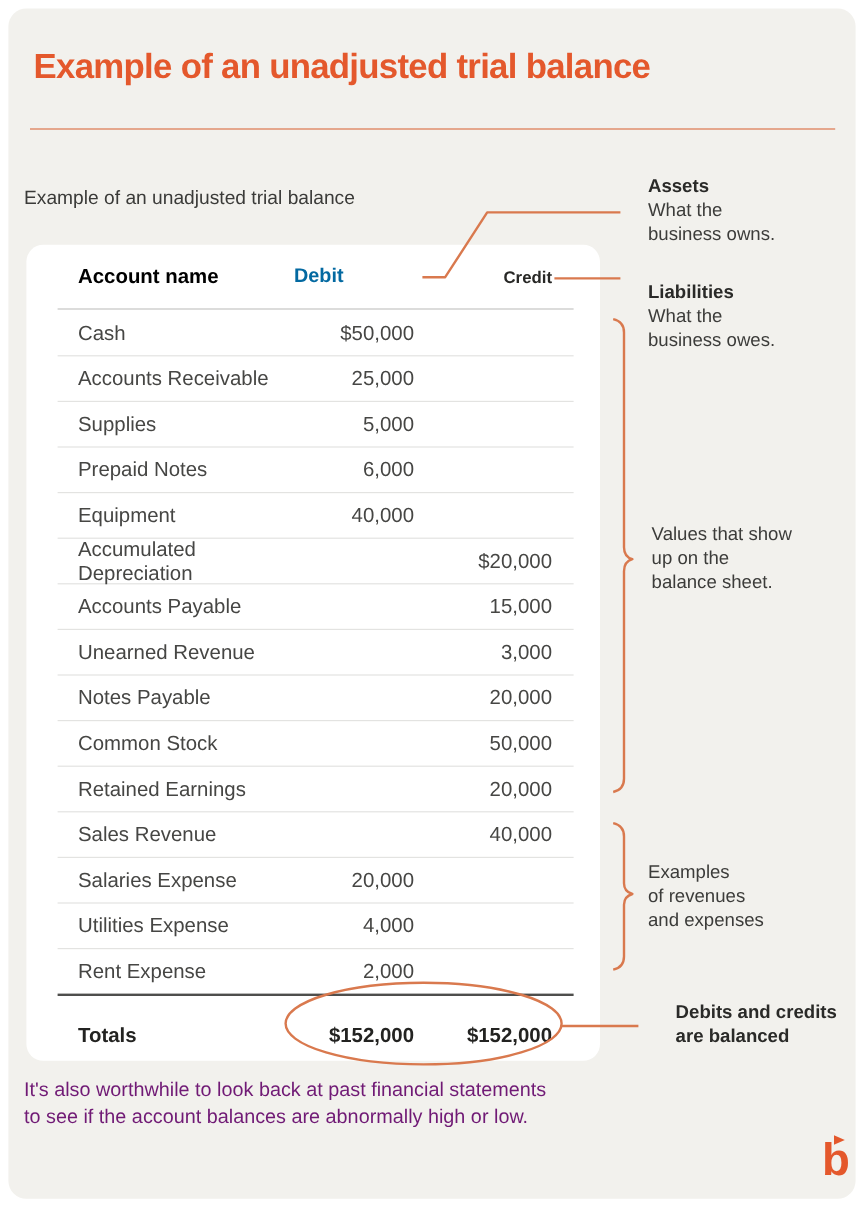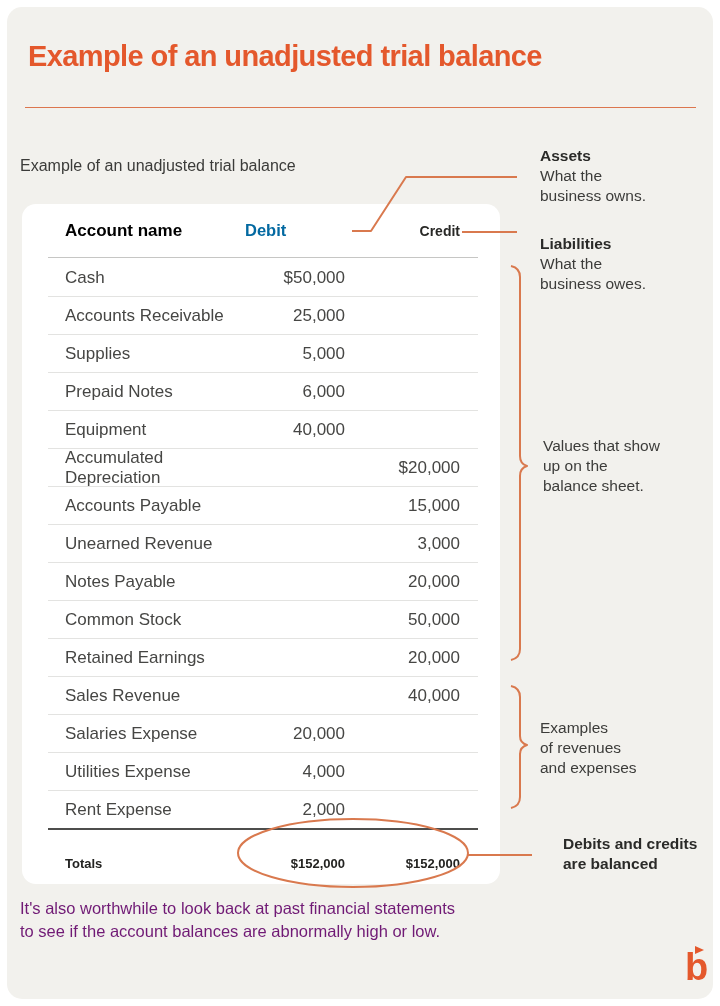--- a/index.html
+++ b/index.html
@@ -43,21 +43,21 @@
     display:flex; align-items:center; height:38px; border-bottom:1px solid #E3E3E1;
     font-size:17px; color:#464644;
   }
   .t-row:last-child { border-bottom:none; }
   .t-row .c-name { flex:1; padding-left:17px; }
   .t-row .c-debit { width:100px; text-align:right; }
   .t-row .c-credit { width:133px; padding-right:18px; text-align:right; }
   .totals-rule { position:absolute; left:26px; right:22px; top:624px; height:2px; background:#4E4E4C; }
   .t-totals {
     position:absolute; left:26px; right:22px; top:626px; height:66px;
-    display:flex; align-items:center; font-size:13px; font-weight:700; color:#232321;
+    display:flex; align-items:center; font-size:17px; font-weight:700; color:#232321;
   }
   .t-totals .c-name { flex:1; padding-left:17px; }
   .t-totals .c-debit { width:100px; text-align:right; }
   .t-totals .c-credit { width:133px; padding-right:18px; text-align:right; }
   .ann { position:absolute; font-size:15.5px; line-height:20px; color:#3C3C3A; }
   .ann .ann-title { font-weight:700; color:#2A2A28; }
   .ann-assets { left:540px; top:146px; }
   .ann-liabilities { left:540px; top:234px; }
   .ann-balance-sheet { left:543px; top:436px; }
   .ann-revenues { left:540px; top:718px; }

